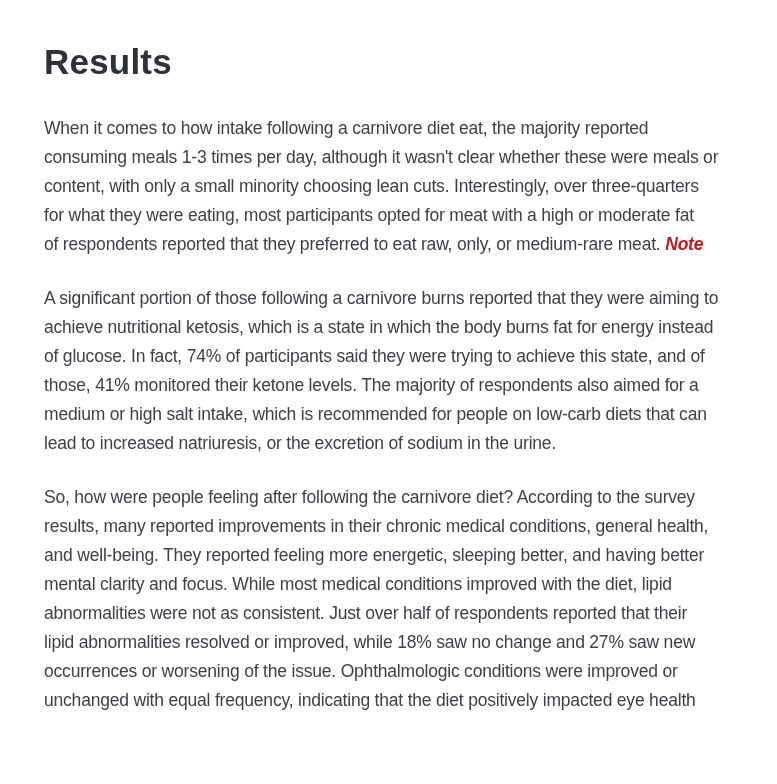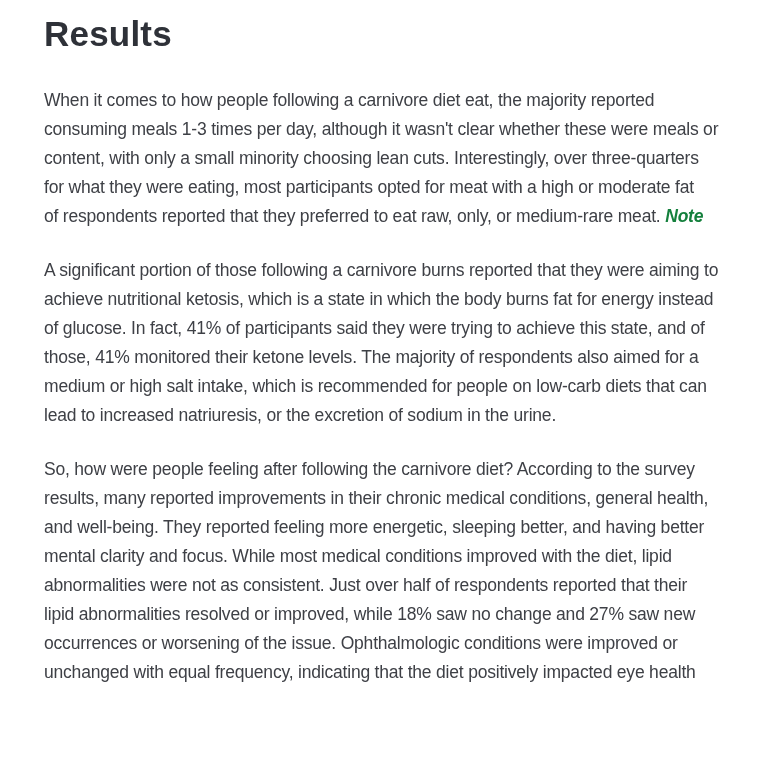--- a/index.html
+++ b/index.html
@@ -10,20 +10,21 @@
   }
   .page {
     width: 777px;
     height: 784px;
     background: #ffffff;
     overflow: hidden;
     box-sizing: border-box;
   }
   .article {
     padding: 12px 10px 0 44px;
+    margin-top: 28px;
   }
   .page-title {
     margin: 0 0 30px 0;
     font-size: 35px;
     line-height: 44px;
     font-weight: 800;
     color: #2e3138;
     letter-spacing: 0.2px;
   }
   .para {
@@ -33,42 +34,42 @@
   .line {
     display: block;
     white-space: nowrap;
     font-size: 17.5px;
     line-height: 29px;
     letter-spacing: -0.2px;
     color: #3e4046;
     font-weight: 400;
   }
   .seg { font-style: normal; font-weight: 400; }
-  .em  { font-style: italic; font-weight: 800; color: #15803d; }
+  .em  { font-style: italic; font-weight: 800; color: #b91c1c; }
 </style>
 </head>
 <body>
 
 <div class="page">
   <div class="article">
 
     <h1 class="page-title">Results</h1>
 
     <div class="para">
-      <span class="line"><span class="seg">When it comes to how people following a carnivore diet eat, the majority reported</span></span>
+      <span class="line"><span class="seg">When it comes to how intake following a carnivore diet eat, the majority reported</span></span>
       <span class="line"><span class="seg">consuming meals 1-3 times per day, although it wasn't clear whether these were meals or</span></span>
       <span class="line"><span class="seg">content, with only a small minority choosing lean cuts. Interestingly, over three-quarters</span></span>
       <span class="line"><span class="seg">for what they were eating, most participants opted for meat with a high or moderate fat</span></span>
       <span class="line"><span class="seg">of respondents reported that they preferred to eat raw, only, or medium-rare meat. </span><span class="em">Note</span></span>
     </div>
 
     <div class="para">
       <span class="line"><span class="seg">A significant portion of those following a carnivore burns reported that they were aiming to</span></span>
       <span class="line"><span class="seg">achieve nutritional ketosis, which is a state in which the body burns fat for energy instead</span></span>
-      <span class="line"><span class="seg">of glucose. In fact, 41% of participants said they were trying to achieve this state, and of</span></span>
+      <span class="line"><span class="seg">of glucose. In fact, 74% of participants said they were trying to achieve this state, and of</span></span>
       <span class="line"><span class="seg">those, 41% monitored their ketone levels. The majority of respondents also aimed for a</span></span>
       <span class="line"><span class="seg">medium or high salt intake, which is recommended for people on low-carb diets that can</span></span>
       <span class="line"><span class="seg">lead to increased natriuresis, or the excretion of sodium in the urine.</span></span>
     </div>
 
     <div class="para">
       <span class="line"><span class="seg">So, how were people feeling after following the carnivore diet? According to the survey</span></span>
       <span class="line"><span class="seg">results, many reported improvements in their chronic medical conditions, general health,</span></span>
       <span class="line"><span class="seg">and well-being. They reported feeling more energetic, sleeping better, and having better</span></span>
       <span class="line"><span class="seg">mental clarity and focus. While most medical conditions improved with the diet, lipid</span></span>

